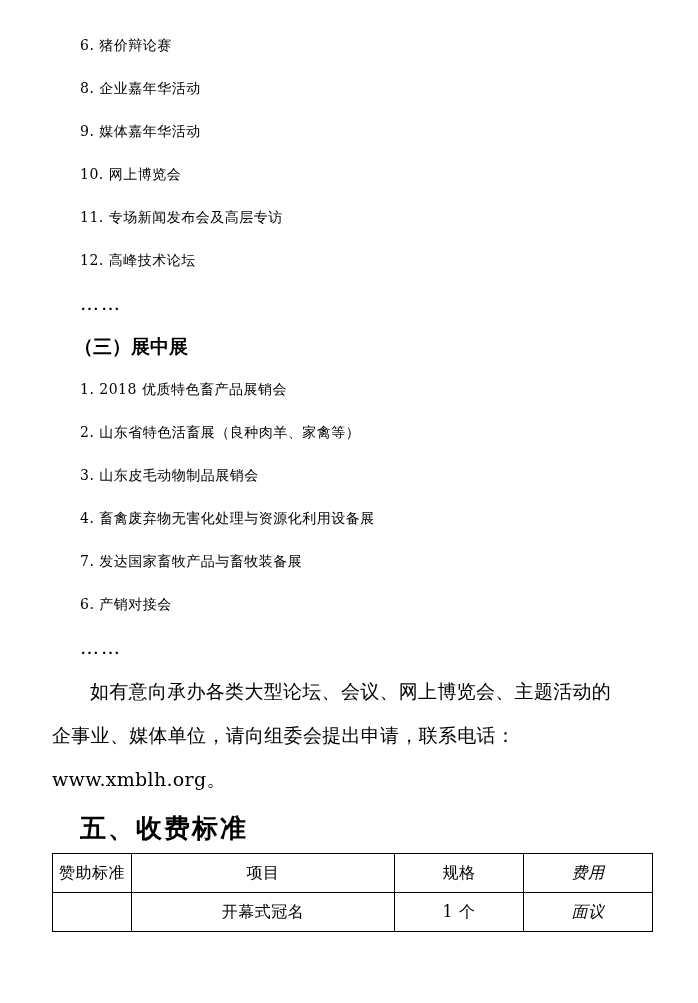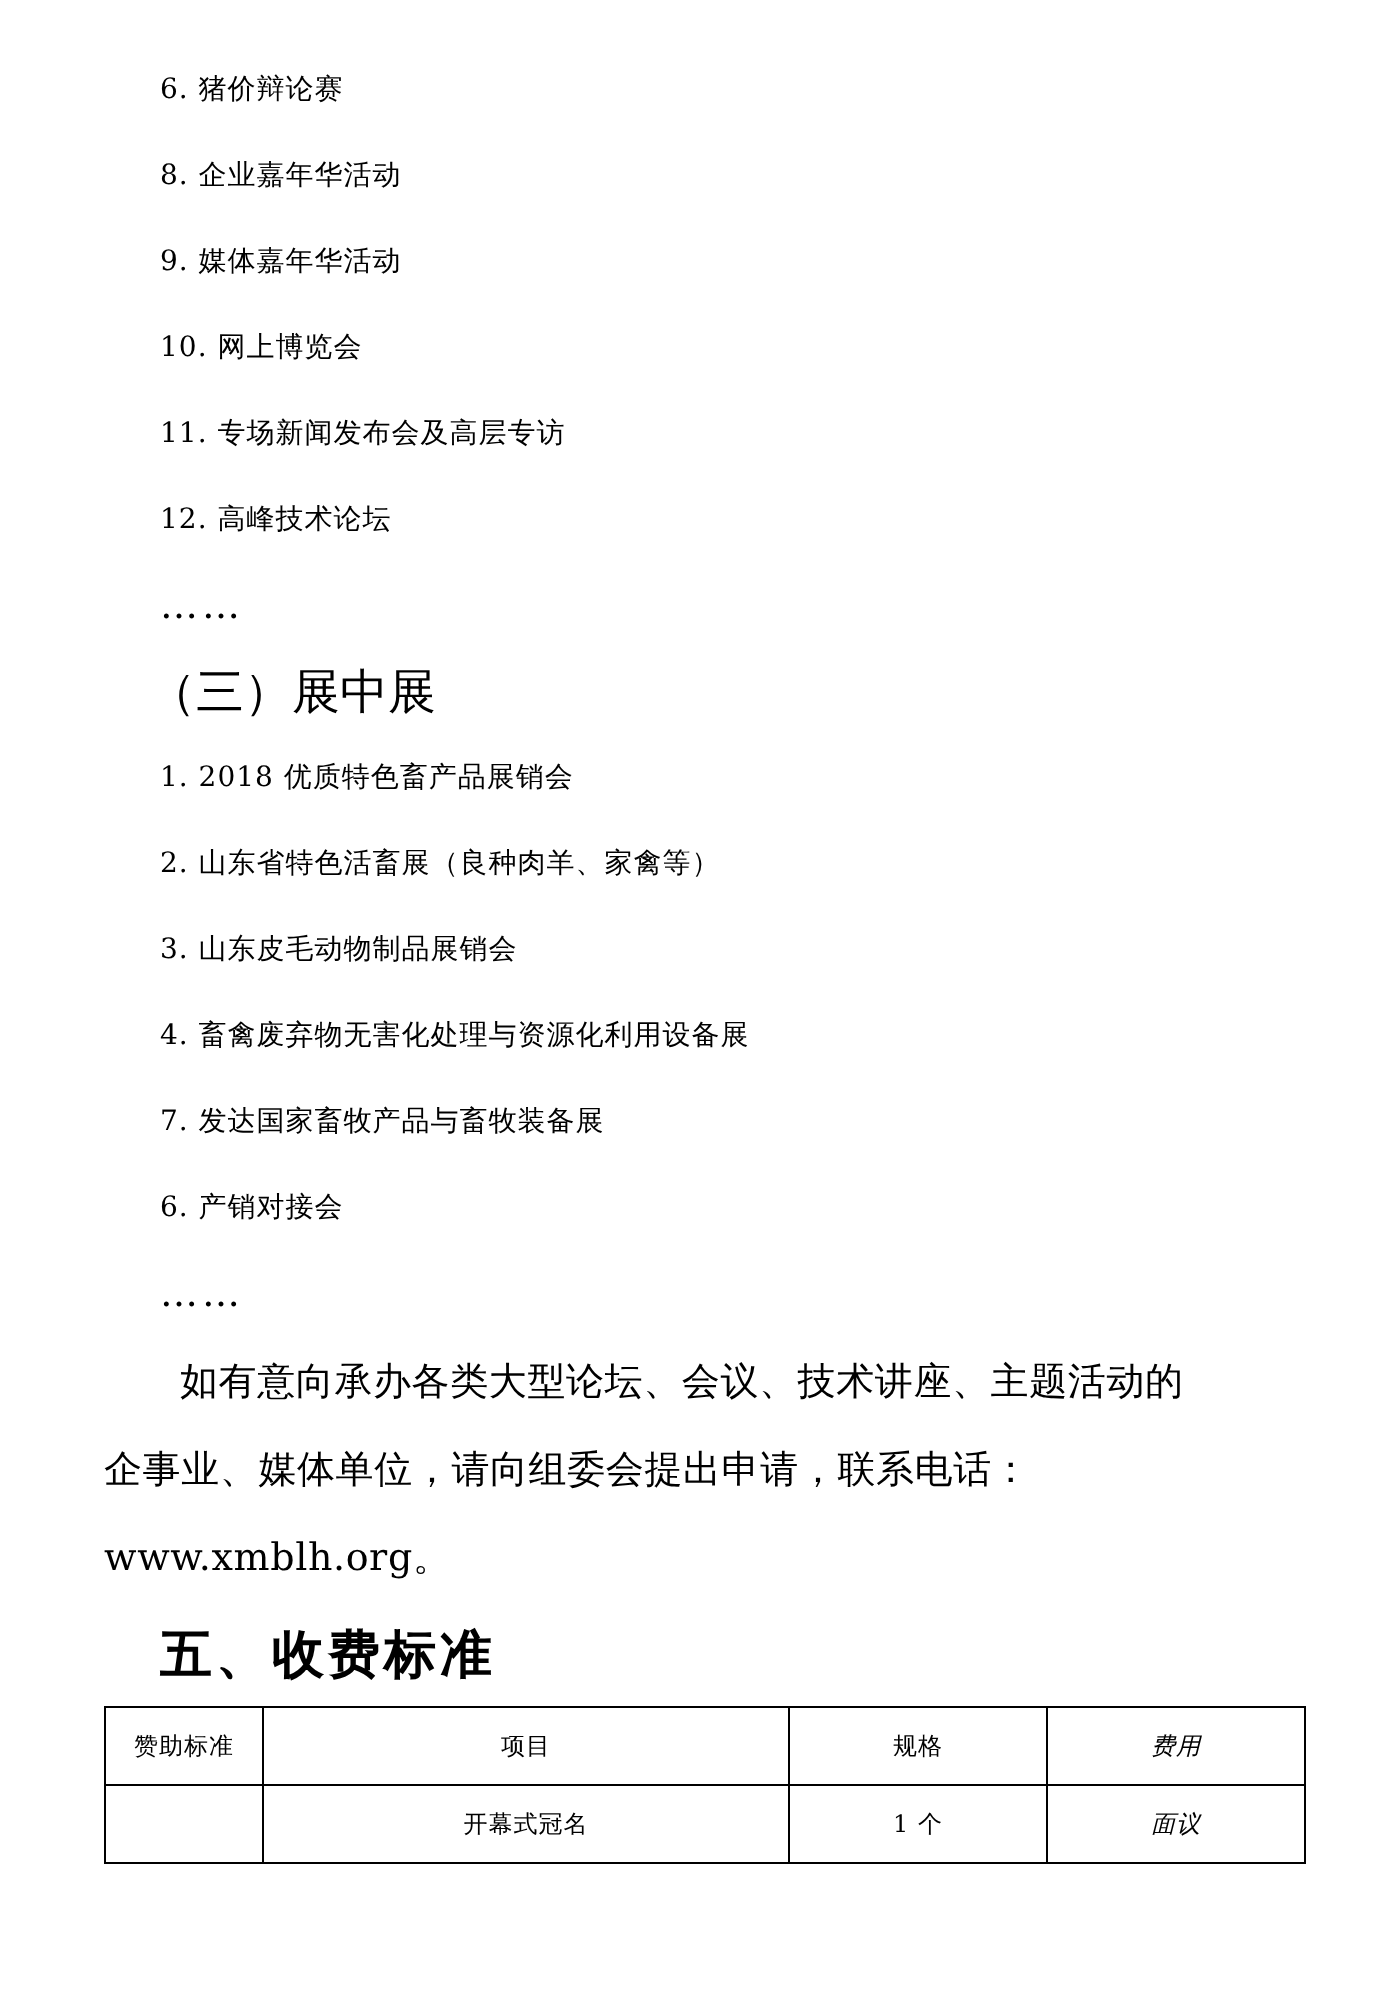--- a/index.html
+++ b/index.html
@@ -31,22 +31,23 @@
     padding-left: 28px;
   }
   .dots {
     padding-left: 28px;
     letter-spacing: 2px;
     font-size: 19px;
     line-height: 43px;
   }
   .sub-head {
     padding-left: 22px;
-    font-size: 24px;
+    font-size: 19px;
     line-height: 43px;
+    font-weight: bold;
   }
   .para {
     font-size: 19px;
     line-height: 44px;
     letter-spacing: 0.3px;
   }
   .para-indent {
     text-indent: 38px;
   }
   .section-title {
@@ -59,21 +60,21 @@
   }
   table.fee {
     border-collapse: collapse;
     width: 596px;
     margin-top: 4px;
     table-layout: fixed;
   }
   table.fee td {
     border: 1px solid #000000;
     text-align: center;
-    font-size: 12px;
+    font-size: 16px;
     height: 34px;
     padding: 2px 0;
     letter-spacing: 0.5px;
   }
   td.c0 { width: 78px; }
   td.c1 { width: 262px; }
   td.c2 { width: 128px; }
   td.c3 { width: 128px; font-style: italic; }
   .lat { font-family: "DejaVu Serif", "Liberation Serif", serif; }
 </style>
@@ -95,21 +96,21 @@
 
   <div class="line list-line">1. 2018 优质特色畜产品展销会</div>
   <div class="line list-line">2. 山东省特色活畜展（良种肉羊、家禽等）</div>
   <div class="line list-line">3. 山东皮毛动物制品展销会</div>
   <div class="line list-line">4. 畜禽废弃物无害化处理与资源化利用设备展</div>
   <div class="line list-line">7. 发达国家畜牧产品与畜牧装备展</div>
   <div class="line list-line">6. 产销对接会</div>
 
   <div class="dots">……</div>
 
-  <div class="para para-indent">如有意向承办各类大型论坛、会议、技术讲座、主题活动的</div>
+  <div class="para para-indent">如有意向承办各类大型论坛、会议、网上博览会、主题活动的</div>
   <div class="para">企事业、媒体单位，请向组委会提出申请，联系电话：</div>
   <div class="para lat">www.xmblh.org。</div>
 
   <div class="section-title">五、收费标准</div>
 
   <table class="fee">
     <tbody>
       <tr>
         <td class="c0">赞助标准</td>
         <td class="c1">项目</td>

